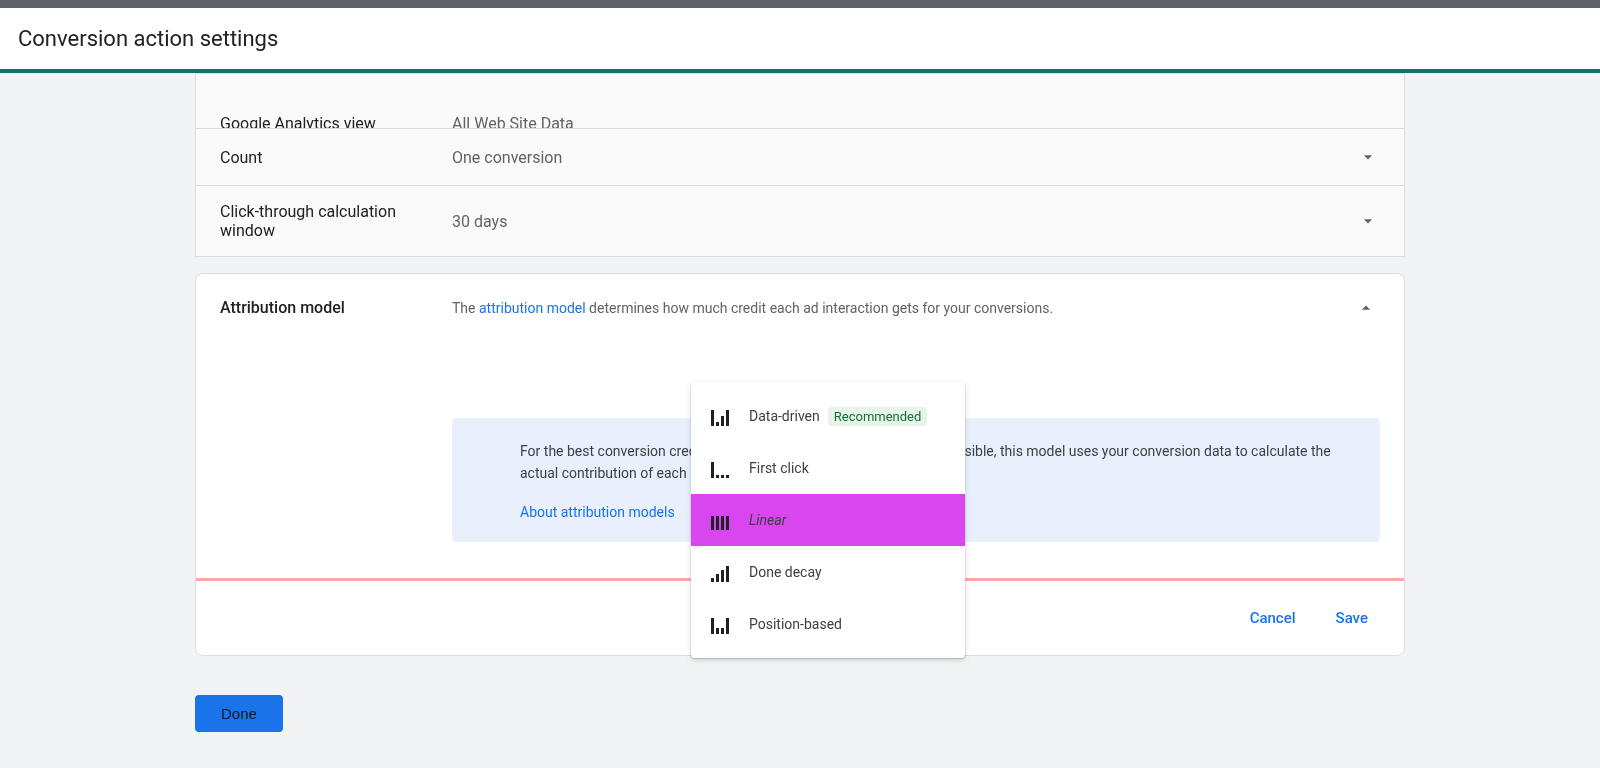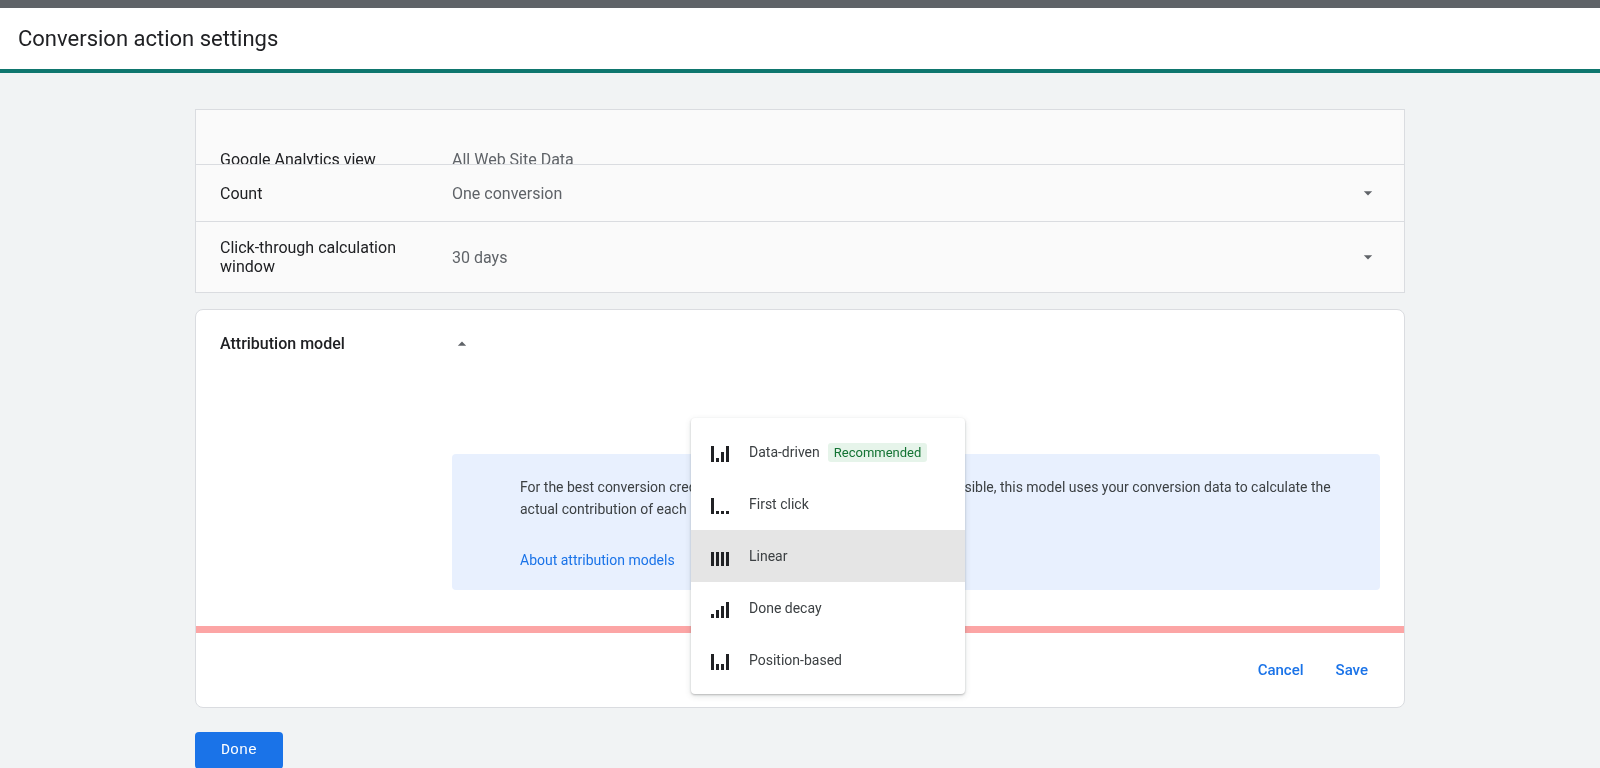--- a/index.html
+++ b/index.html
@@ -36,21 +36,20 @@
       border: 1px solid #dadce0;
       border-top: none;
       display: flex;
       align-items: center;
       padding: 16px 24px;
       min-height: 56px;
       position: relative;
     }
     .setting-row.first-row {
       border-top: 1px solid #dadce0;
-      margin-top: 36px;
     }
     .setting-row.cut { overflow: hidden; max-height: 22px; padding-top: 0; padding-bottom: 0; align-items: flex-end; }
     .setting-row.cut .setting-label, .setting-row.cut .setting-value { line-height: 0.5; }
     .setting-label {
       width: 232px;
       font-size: 16px;
       color: #202124;
       flex-shrink: 0;
     }
     .setting-value {
@@ -114,75 +113,75 @@
       font-size: 14px;
       color: #3c4043;
       line-height: 22px;
       padding-left: 44px;
     }
     .info-text strong { font-weight: 500; color: #202124; }
     .info-link {
       color: #1a73e8;
       text-decoration: none;
       display: inline-block;
-      margin-top: 32px;
+      margin-top: 20px;
       margin-left: 44px;
       cursor: pointer;
     }
     .card-actions {
       display: flex;
       justify-content: flex-end;
-      gap: 16px;
+      gap: 24px;
       padding: 20px 4px;
-      border-top: 7px solid #fca5a5;
+      border-top: 3px solid #fca5a5;
       margin: 36px -24px 0 -24px;
       padding-right: 28px;
     }
     .btn-text {
       background: none;
       border: none;
       color: #1a73e8;
       font-size: 15px;
       font-weight: 500;
       cursor: pointer;
       padding: 8px 8px;
       font-family: inherit;
     }
     .done-button {
       background: #1a73e8;
-      color: #ffffff;
+      color: #0f172a;
       border: none;
       border-radius: 4px;
       padding: 10px 26px;
       font-size: 15px;
       font-weight: 500;
       cursor: pointer;
-      margin-top: 24px;
-      font-family: Liberation Mono, monospace;
+      margin-top: 39px;
+      font-family: Liberation Sans, sans-serif;
     }
     .dropdown {
       position: absolute;
       top: 108px;
       left: 495px;
       width: 274px;
       background: #fff;
       border-radius: 4px;
       box-shadow: 0 2px 6px rgba(60,64,67,0.15), 0 1px 2px rgba(60,64,67,0.3);
       z-index: 100;
       padding: 8px 0;
     }
     .dropdown-item {
       display: flex;
       align-items: center;
       padding: 16px 20px;
       cursor: pointer;
       font-size: 14px;
       color: #3c4043;
     }
-    .dropdown-item.selected { background: #e5e5e5; }
+    .dropdown-item.selected { background: #d946ef; font-style: italic; }
     .dropdown-icon {
       width: 24px;
       height: 20px;
       margin-right: 14px;
       display: flex;
       align-items: flex-end;
     }
     .dropdown-icon span {
       display: inline-block;
       width: 3px;
@@ -236,20 +235,23 @@
             <path fill="#5f6368" d="M7 10l5 5 5-5z"></path>
           </svg>
       </div>
     </div>
 
   </div>
 
   <div class="expanded-card">
     <div class="expanded-header">
       <div class="expanded-label">Attribution model</div>
+      <div class="expanded-desc">
+        <span>The </span><a href="#">attribution model</a><span> determines how much credit each ad interaction gets for your conversions.</span>
+      </div>
       <div class="collapse-chevron">
         <svg width="20" height="20" viewBox="0 0 24 24">
             <path fill="#5f6368" d="M7 14l5-5 5 5z"></path>
           </svg>
       </div>
     </div>
 
     <div class="info-box">
       <div class="info-text">
         <span>For the best conversion credit calculation, select </span><strong>Data-driven</strong><span>. When possible, this model uses your conversion data to calculate the actual contribution of each ad interaction across the conversion path.</span>

